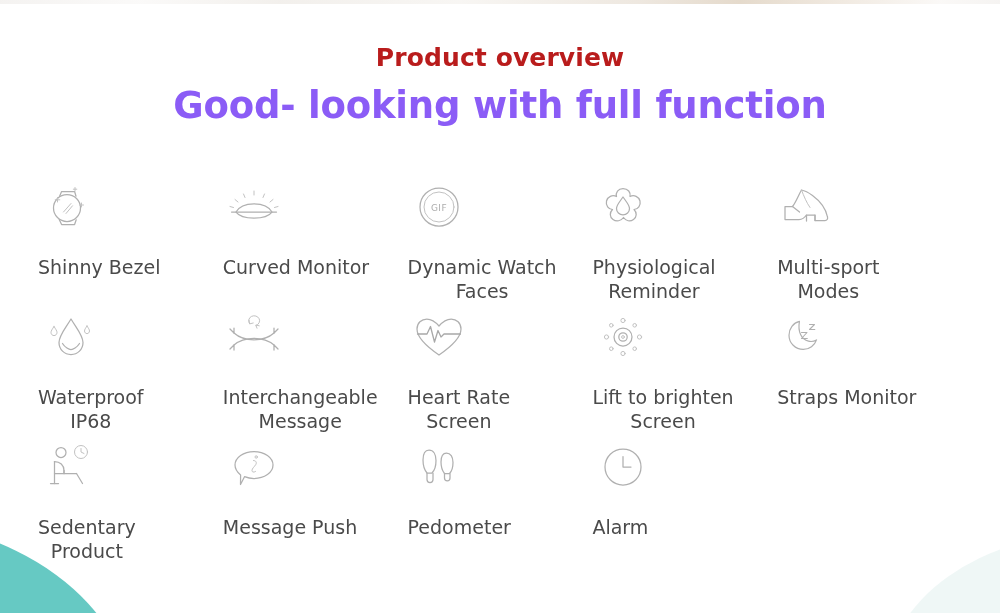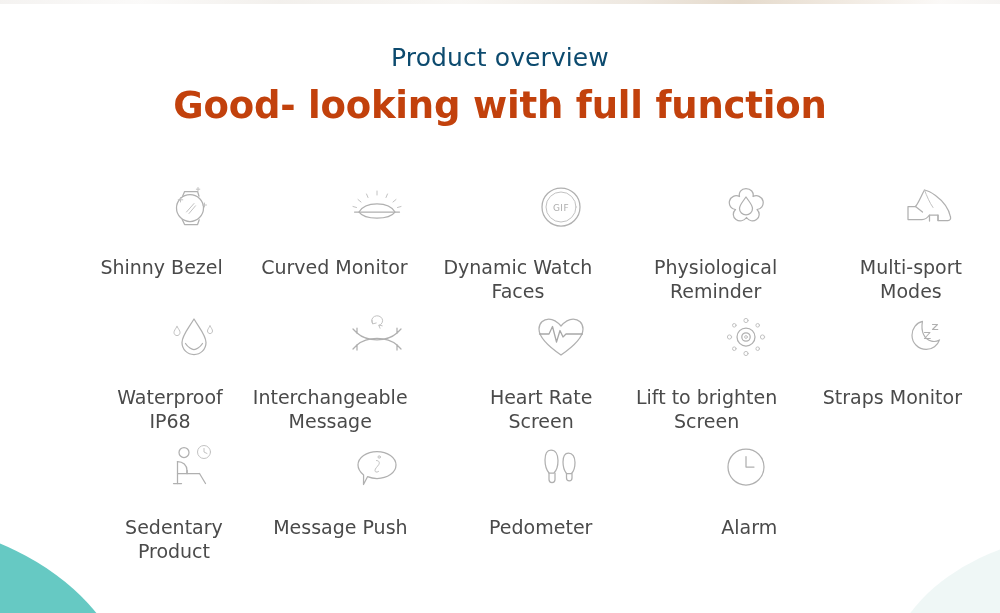--- a/index.html
+++ b/index.html
@@ -54,51 +54,51 @@
   #header-block {
     position: absolute;
     top: 44px;
     left: 0;
     width: 1000px;
     text-align: center;
   }
 
   #eyebrow {
     font-size: 25px;
-    color: #0c4a6e;
-    font-weight: 400;
+    color: #b91c1c;
+    font-weight: 700;
     letter-spacing: .1px;
     line-height: 1.1;
   }
 
   #headline {
     margin-top: 13px;
     font-size: 37px;
     font-weight: 700;
-    color: #c2410c;
+    color: #8b5cf6;
     letter-spacing: -.2px;
     line-height: 1.15;
   }
 
   
   #feature-grid {
     position: absolute;
     top: 176px;
     left: 38px;
     width: 924px;
     display: grid;
     grid-template-columns: repeat(5, 1fr);
     grid-auto-rows: 130px;
     row-gap: 0px;
   }
 
   .feature-cell {
     display: flex;
     flex-direction: column;
-    align-items: flex-end;
+    align-items: flex-start;
     justify-content: flex-start;
     padding-top: 2px;
   }
 
   .feature-icon {
     width: 62px;
     height: 58px;
     display: flex;
     align-items: center;
     justify-content: center;

